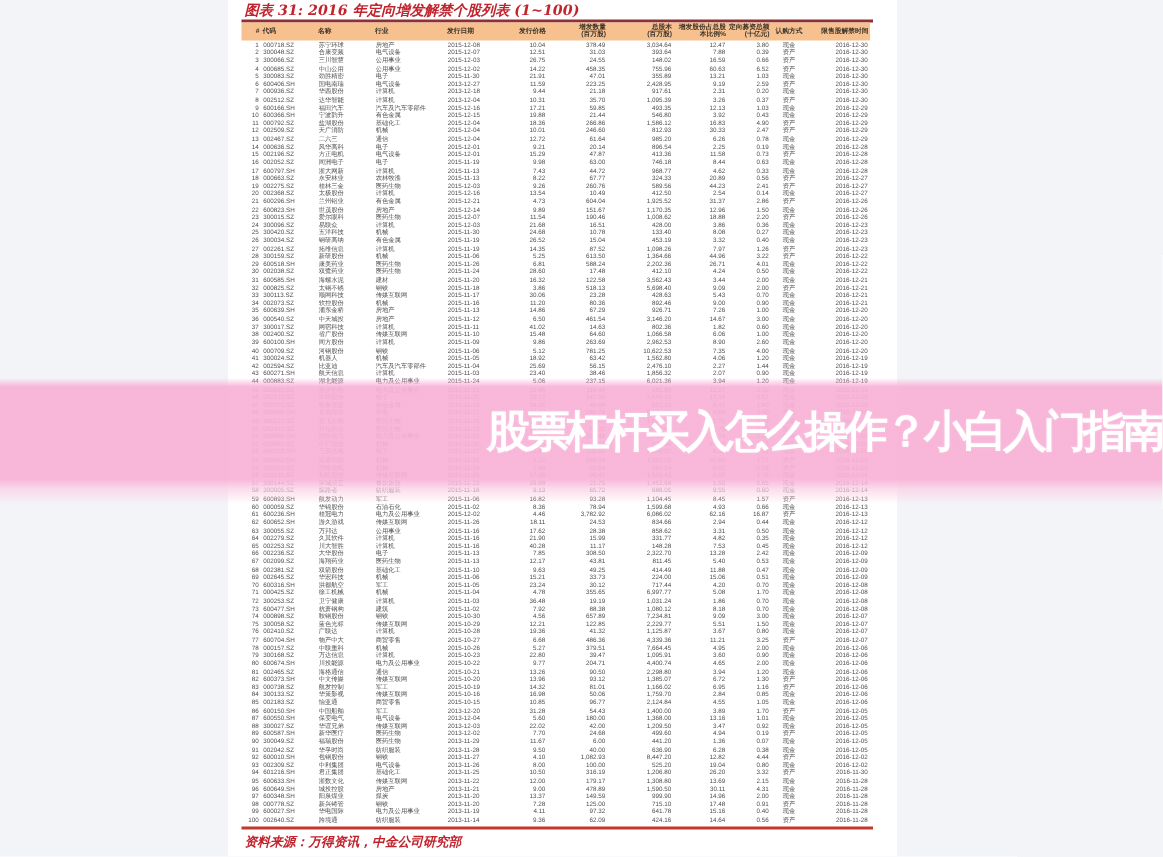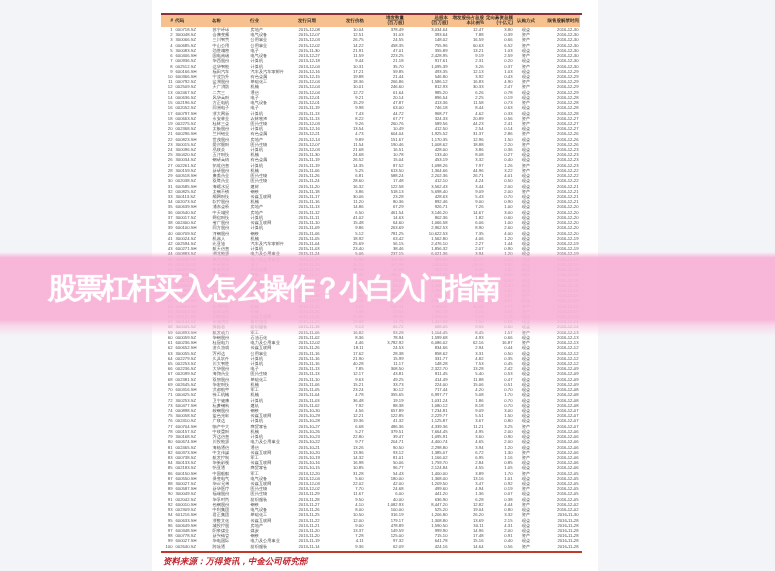--- a/index.html
+++ b/index.html
@@ -33,33 +33,34 @@
     font-size:8.5px; color:#c2242e; white-space:nowrap;text-align:center;
   }
   .watermark {
     position:absolute; left:0; top:252px; width:775px; height:84px; z-index:5;
     background:linear-gradient(180deg,
       rgba(248,177,214,0) 0%,
       rgba(248,177,214,0.93) 7%,
       rgba(248,177,214,0.93) 80%,
       rgba(250,208,229,0.75) 88%,
       rgba(250,208,229,0) 100%);
-    display:flex; justify-content:flex-start;padding-left:48px;
+    display:flex; justify-content:flex-end;
   }
   .watermark-text {
     margin-top:20px; font-size:29px; line-height:32px; font-weight:bold;
     color:#ffffff; letter-spacing:-2.5px; white-space:nowrap;
     text-shadow:0 0 2px rgba(252,210,231,0.85);
     font-family:"Liberation Sans", sans-serif;
   }
 </style>
 </head>
 <body>
 
 <div class="page">
+  <div class="chart-title">图表 31: 2016 年定向增发解禁个股列表 (1~100)</div>
   <div class="rule-top"></div>
   <div class="table-wrap">
     <div class="thead">
         <span class="cell a-r">#</span>
         <span class="cell a-l">代码</span>
         <span class="cell a-l">名称</span>
         <span class="cell a-l">行业</span>
         <span class="cell a-l">发行日期</span>
         <span class="cell a-r">发行价格</span>
         <span class="cell a-r">增发数量

